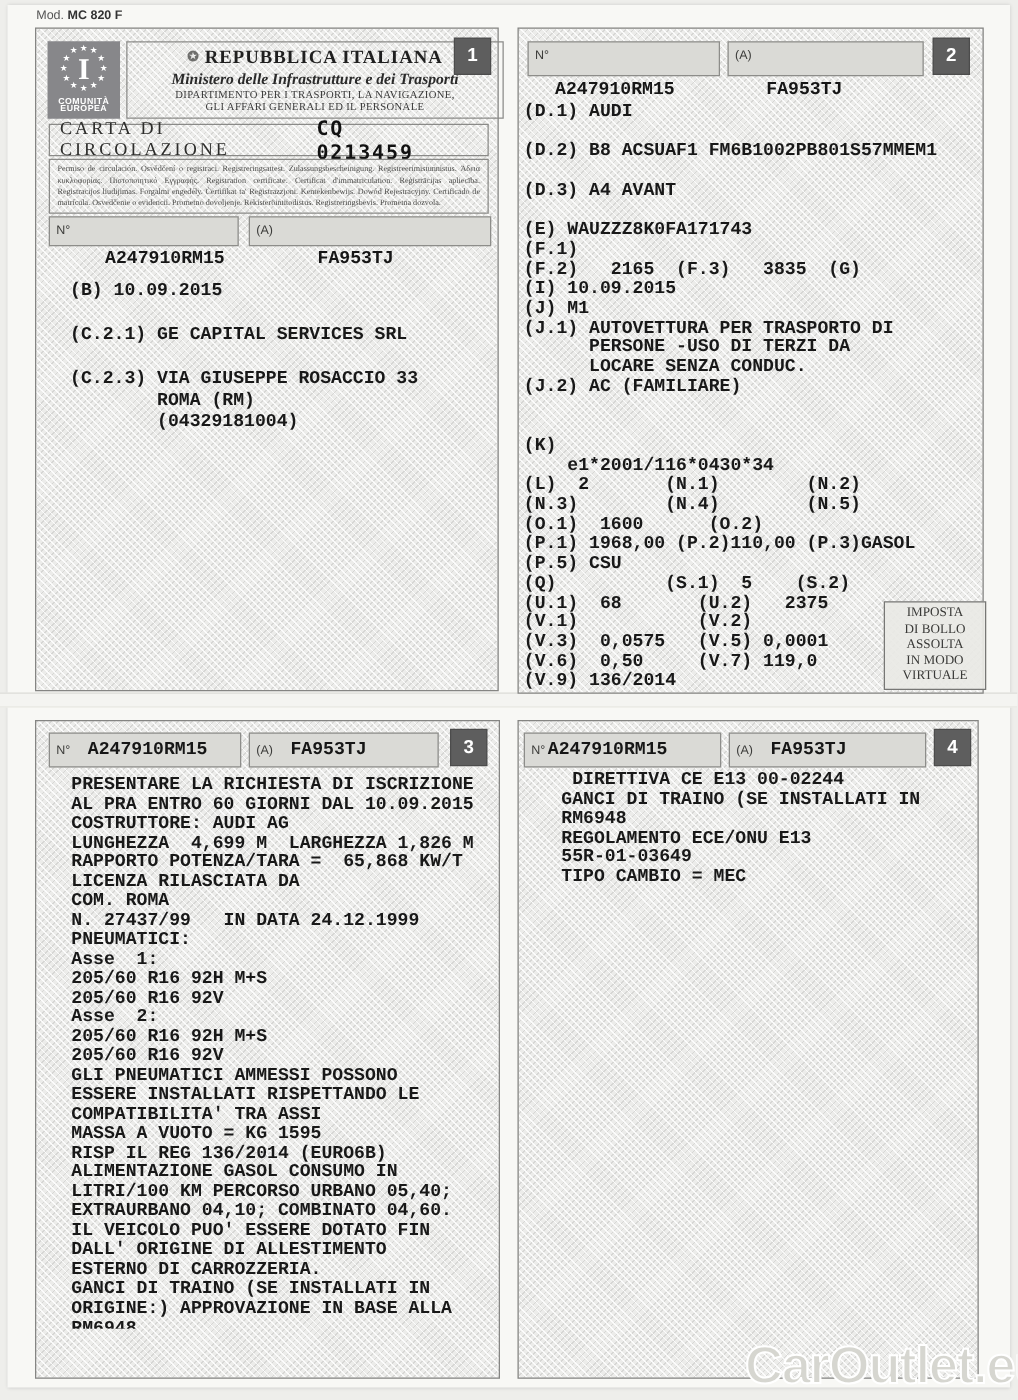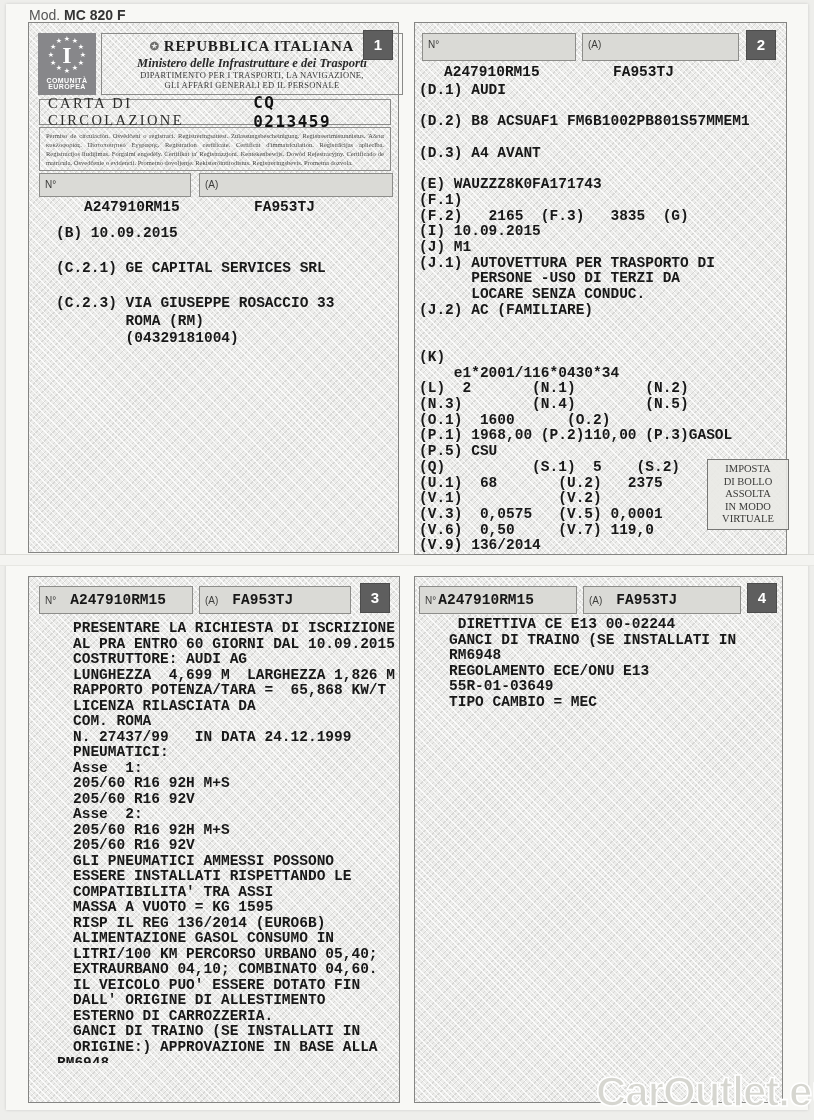--- a/index.html
+++ b/index.html
@@ -24,21 +24,21 @@
       repeating-linear-gradient(45deg, rgba(255,255,255,.85) 0 1px, rgba(0,0,0,0) 1px 4px),
       repeating-linear-gradient(-45deg, rgba(150,150,148,.25) 0 1px, rgba(0,0,0,0) 1px 4px);
     border:1px solid #858583;
     box-sizing:border-box;
   }
   #panel1{left:28px;top:22px;width:371px;height:531px;}
   #panel2{left:414px;top:22px;width:373px;height:533px;}
   #panel3{left:28px;top:576px;width:372px;height:527px;}
   #panel4{left:414px;top:576px;width:369px;height:527px;}
 
-  .mod-label{position:absolute;left:29px;top:7px;font-size:14px;color:#555;}
+  .mod-label{position:absolute;left:29px;top:7px;font-size:10px;color:#555;}
   .mod-label b{color:#333;}
 
   .badge{
     position:absolute;width:28px;height:28px;
     background:#5e5e5e;color:#fff;
     font:bold 15px/28px "Liberation Sans",sans-serif;
     text-align:center;
     box-shadow:0 0 0 1px #4c4c4c;
   }
   .eu-emblem{
@@ -113,29 +113,29 @@
     font-weight:bold;font-size:14.5px;color:#161616;
   }
   pre.mono{
     position:absolute;margin:0;
     font-family:"Liberation Mono","DejaVu Sans Mono",monospace;
     font-weight:bold;font-size:14.5px;color:#181818;
     white-space:pre;
   }
   #body1{left:27px;top:202px;line-height:17.5px;}
   #body2{left:4px;top:60px;line-height:15.7px;}
-  #body3{left:44px;top:44px;line-height:15.5px;}
+  #body3{left:28px;top:44px;line-height:15.5px;}
   #body4{left:10px;top:40px;line-height:15.5px;margin-left:24px;}
   .clipped-line{
     position:absolute;left:28px;top:478px;height:8px;overflow:hidden;
     font-family:"Liberation Mono","DejaVu Sans Mono",monospace;
     font-weight:bold;font-size:14.5px;color:#181818;
   }
   .imposta-box{
-    position:absolute;left:292px;top:436px;width:82px;height:71px;
+    position:absolute;left:292px;top:458px;width:82px;height:71px;
     border:1px solid #77777-5;border:1px solid #777775;box-sizing:border-box;
     background:rgba(233,233,229,.92);
     text-align:center;
   }
   .imposta-text{
     font-family:"Liberation Serif",serif;font-size:10.5px;line-height:12.6px;
     color:#3a3a38;white-space:pre-line;padding-top:3px;
   }
   .seam{
     position:absolute;left:0;top:554px;width:814px;height:10px;

